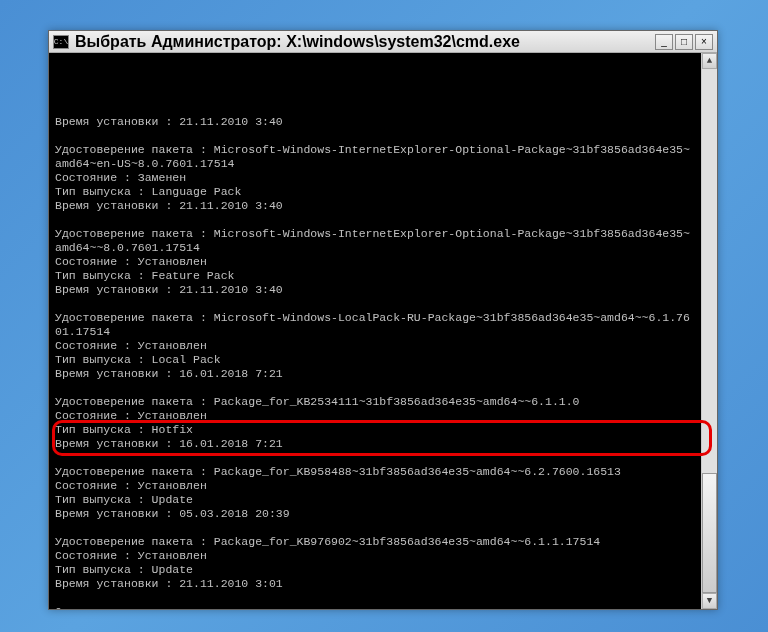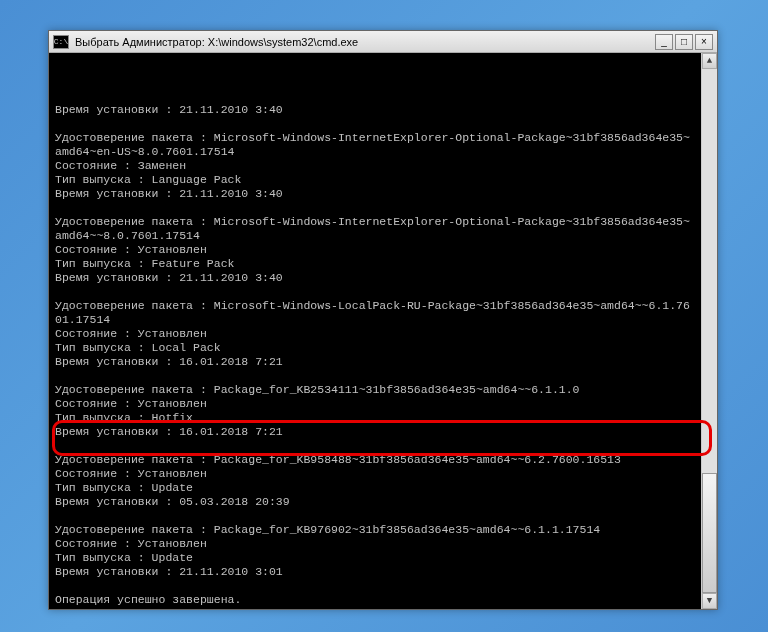--- a/index.html
+++ b/index.html
@@ -37,22 +37,22 @@
   margin-right: 6px;
   display: flex;
   align-items: center;
   justify-content: center;
   color: #ccc;
   font-size: 8px;
 }
 .title-text {
   flex: 1;
   font-family: Tahoma, sans-serif;
-  font-size: 11px;
-  font-weight: normal;
+  font-size: 16px;
+  font-weight: bold;
   color: #000;
 }
 .win-buttons { display: flex; gap: 2px; }
 .winbtn {
   width: 18px;
   height: 16px;
   border: 1px solid #888;
   background: linear-gradient(to bottom,#f4f4f4,#ddd);
   font-family: Tahoma, sans-serif;
   font-size: 10px;
@@ -66,21 +66,21 @@
   height: calc(100% - 22px);
   display: flex;
 }
 .console-body {
   flex: 1;
   background: #000;
   color: #c0c0c0;
   font-family: "Courier New", monospace;
   font-size: 11.5px;
   line-height: 14px;
-  padding: 8px 6px;
+  padding: 20px 6px;
   white-space: pre-wrap;
   word-break: break-all;
   overflow: hidden;
   position: relative;
 }
 .scrollbar {
   width: 16px;
   background: #e8e8e8;
   border-left: 1px solid #ccc;
   display: flex;

